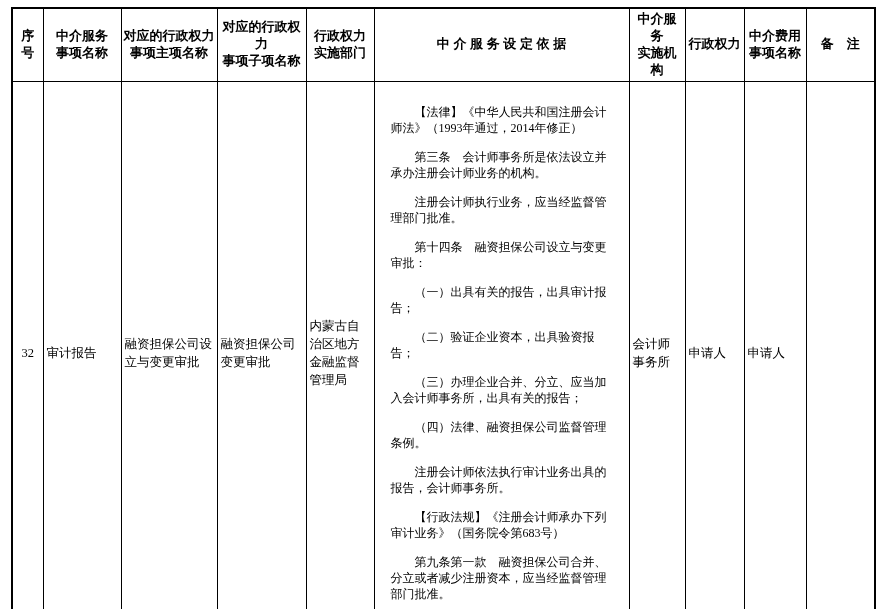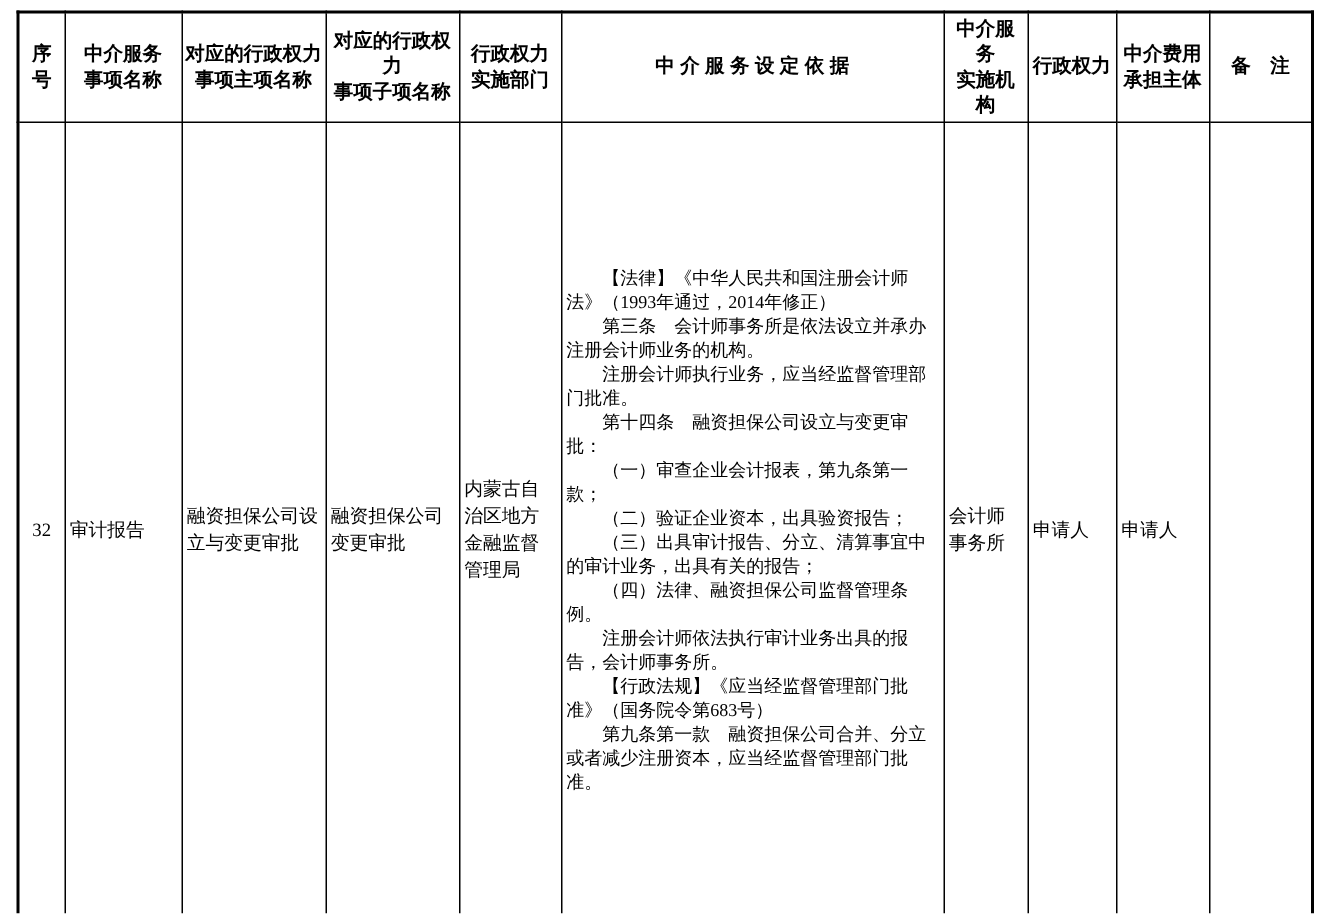--- a/index.html
+++ b/index.html
@@ -49,21 +49,21 @@
     padding: 2px 3px;
     word-break: break-all;
   }
   .doc-table td.center { text-align: center; }
   .doc-table td.legal {
     font-size: 12px;
     line-height: 16px;
     padding: 2px 3px;
   }
   .law-p {
-    margin: 0;
+    margin: 13px;
     text-indent: 2em;
   }
 </style>
 </head>
 <body>
 
 <div class="sheet">
   <table class="doc-table">
     <colgroup>
       <col style="width:31px">
@@ -86,42 +86,42 @@
 事项主项名称</th>
         <th>对应的行政权力
 事项子项名称</th>
         <th>行政权力
 实施部门</th>
         <th>中 介 服 务 设 定 依 据</th>
         <th>中介服务
 实施机构</th>
         <th>行政权力</th>
         <th>中介费用
-承担主体</th>
+事项名称</th>
         <th>备　注</th>
       </tr>
     </thead>
     <tbody>
       <tr>
         <td class="center">32</td>
         <td>审计报告</td>
         <td>融资担保公司设立与变更审批</td>
         <td>融资担保公司变更审批</td>
         <td>内蒙古自治区地方金融监督管理局</td>
         <td class="legal">
           <p class="law-p">【法律】《中华人民共和国注册会计师法》（1993年通过，2014年修正）</p>
           <p class="law-p">第三条　会计师事务所是依法设立并承办注册会计师业务的机构。</p>
           <p class="law-p">注册会计师执行业务，应当经监督管理部门批准。</p>
           <p class="law-p">第十四条　融资担保公司设立与变更审批：</p>
-          <p class="law-p">（一）审查企业会计报表，第九条第一款；</p>
+          <p class="law-p">（一）出具有关的报告，出具审计报告；</p>
           <p class="law-p">（二）验证企业资本，出具验资报告；</p>
-          <p class="law-p">（三）出具审计报告、分立、清算事宜中的审计业务，出具有关的报告；</p>
+          <p class="law-p">（三）办理企业合并、分立、应当加入会计师事务所，出具有关的报告；</p>
           <p class="law-p">（四）法律、融资担保公司监督管理条例。</p>
           <p class="law-p">注册会计师依法执行审计业务出具的报告，会计师事务所。</p>
-          <p class="law-p">【行政法规】《应当经监督管理部门批准》（国务院令第683号）</p>
+          <p class="law-p">【行政法规】《注册会计师承办下列审计业务》（国务院令第683号）</p>
           <p class="law-p">第九条第一款　融资担保公司合并、分立或者减少注册资本，应当经监督管理部门批准。</p>
         </td>
         <td>会计师事务所</td>
         <td>申请人</td>
         <td>申请人</td>
         <td></td>
       </tr>
     </tbody>
   </table>
 </div>

